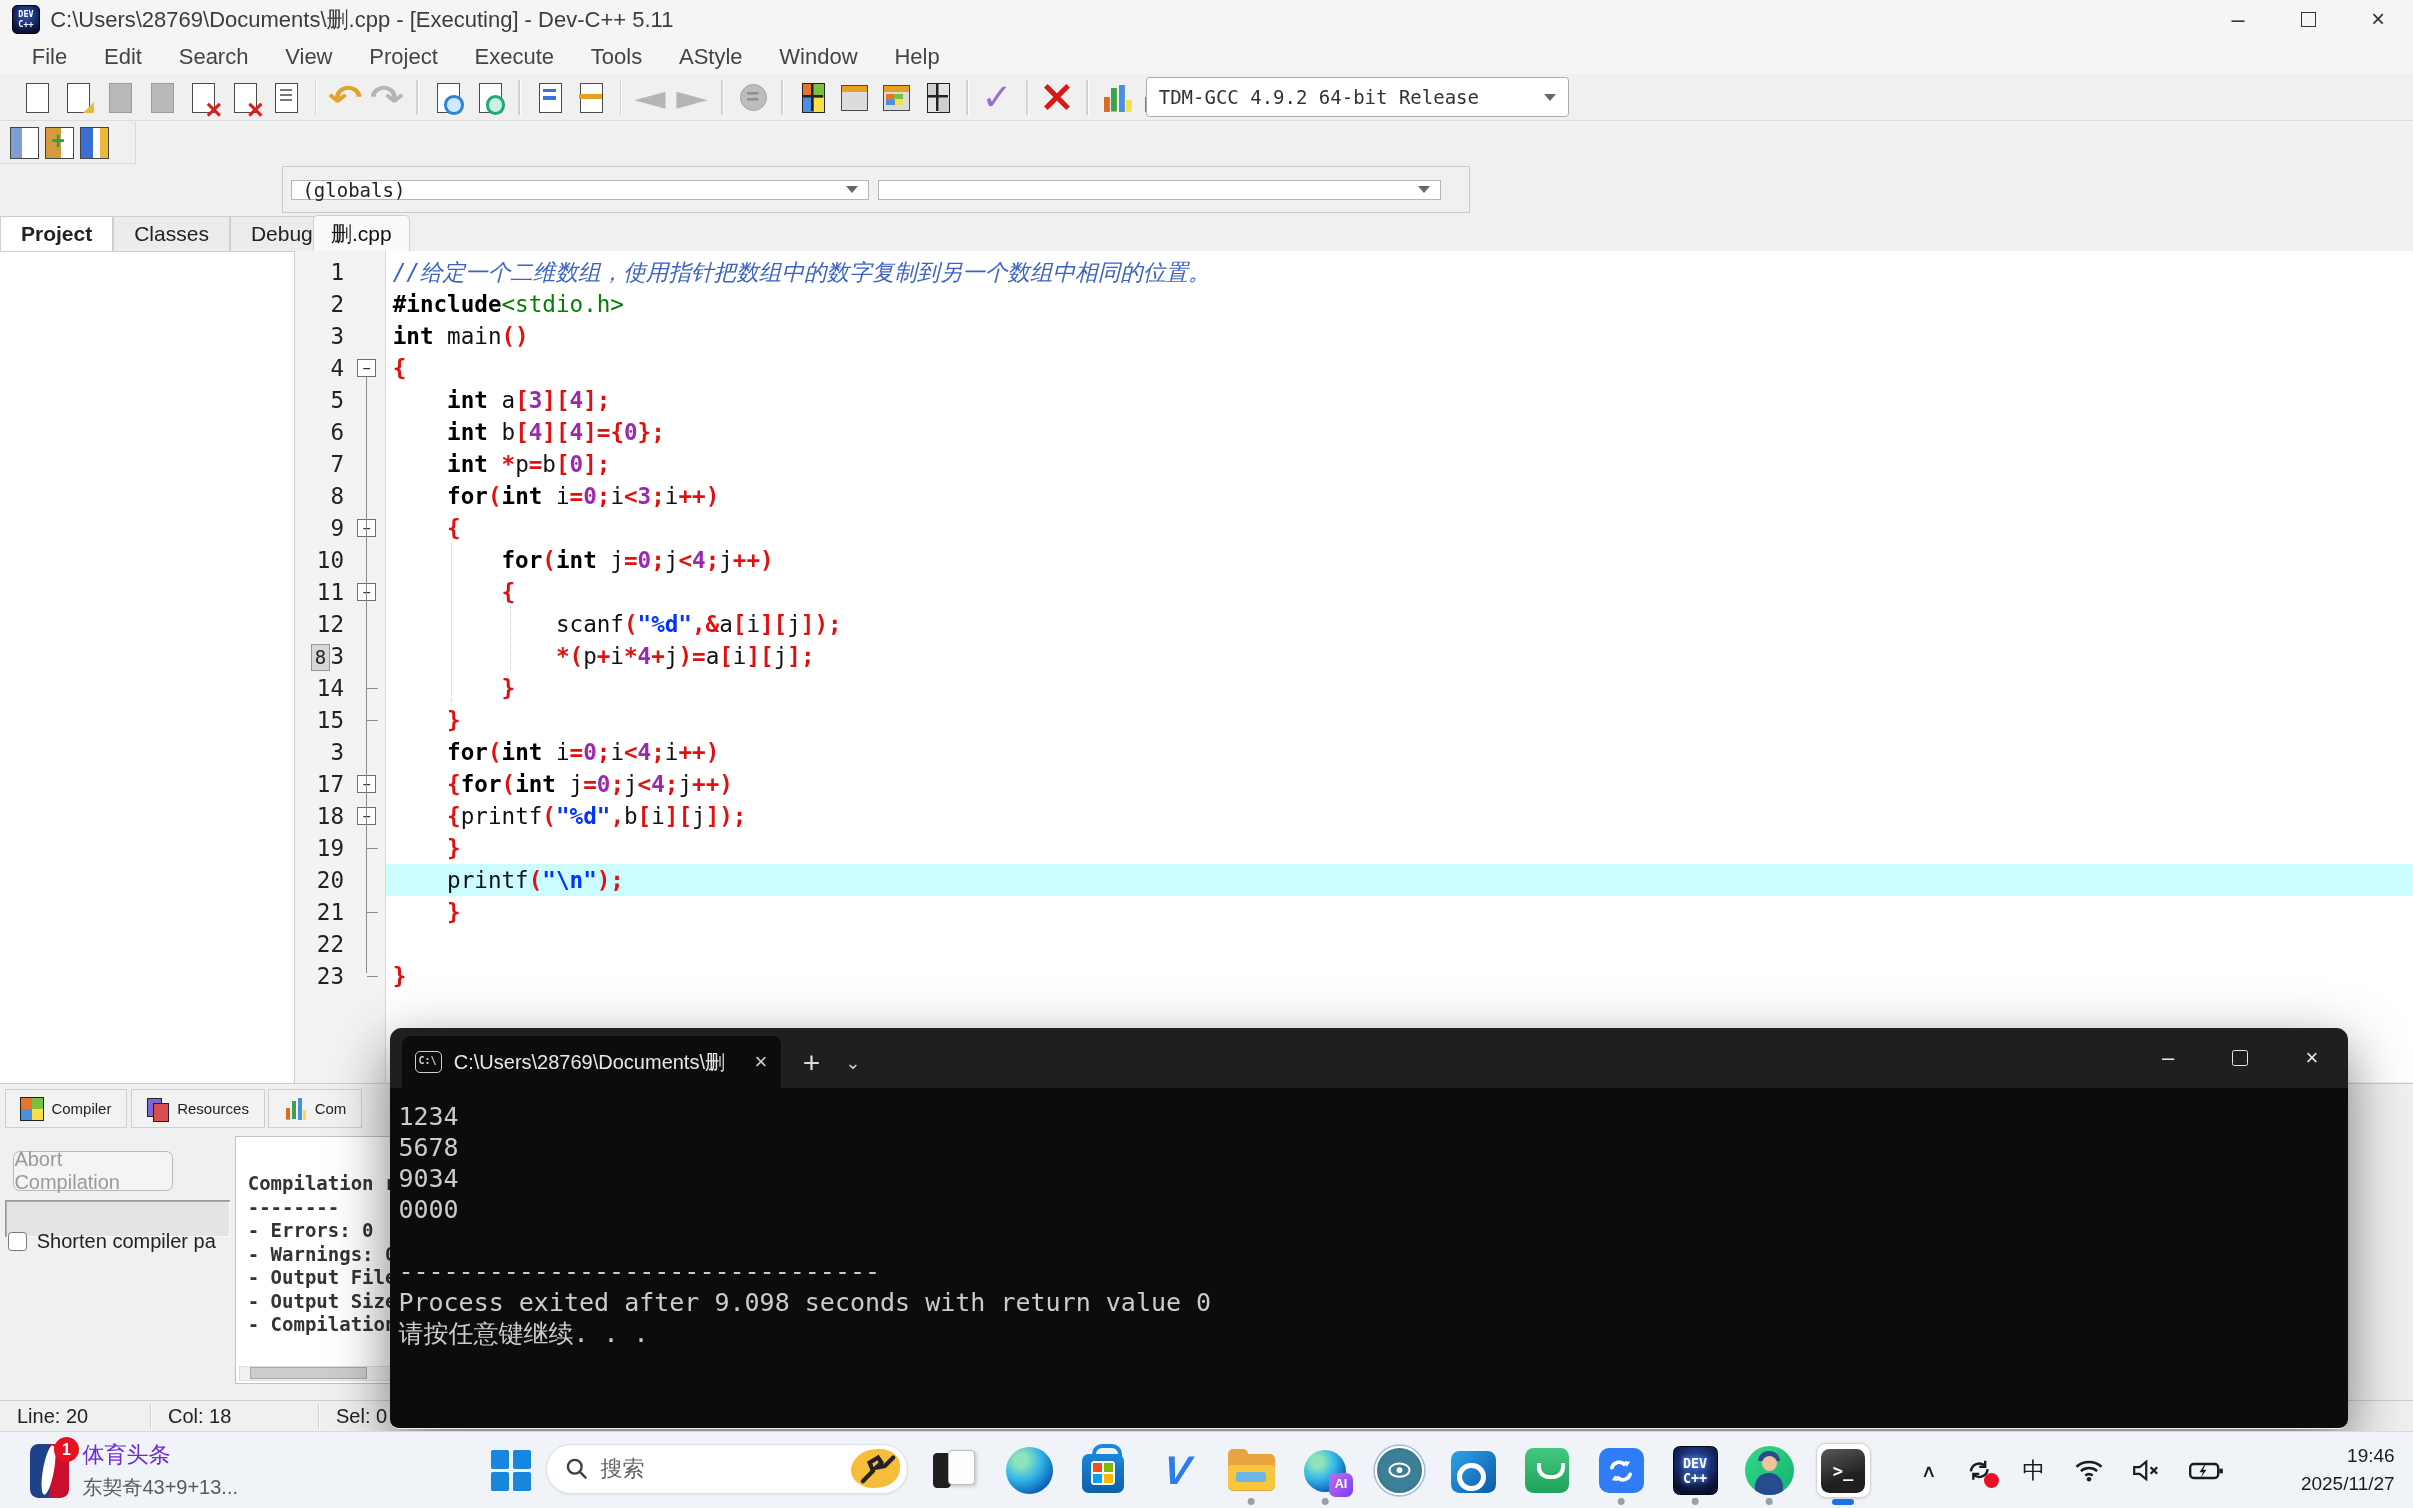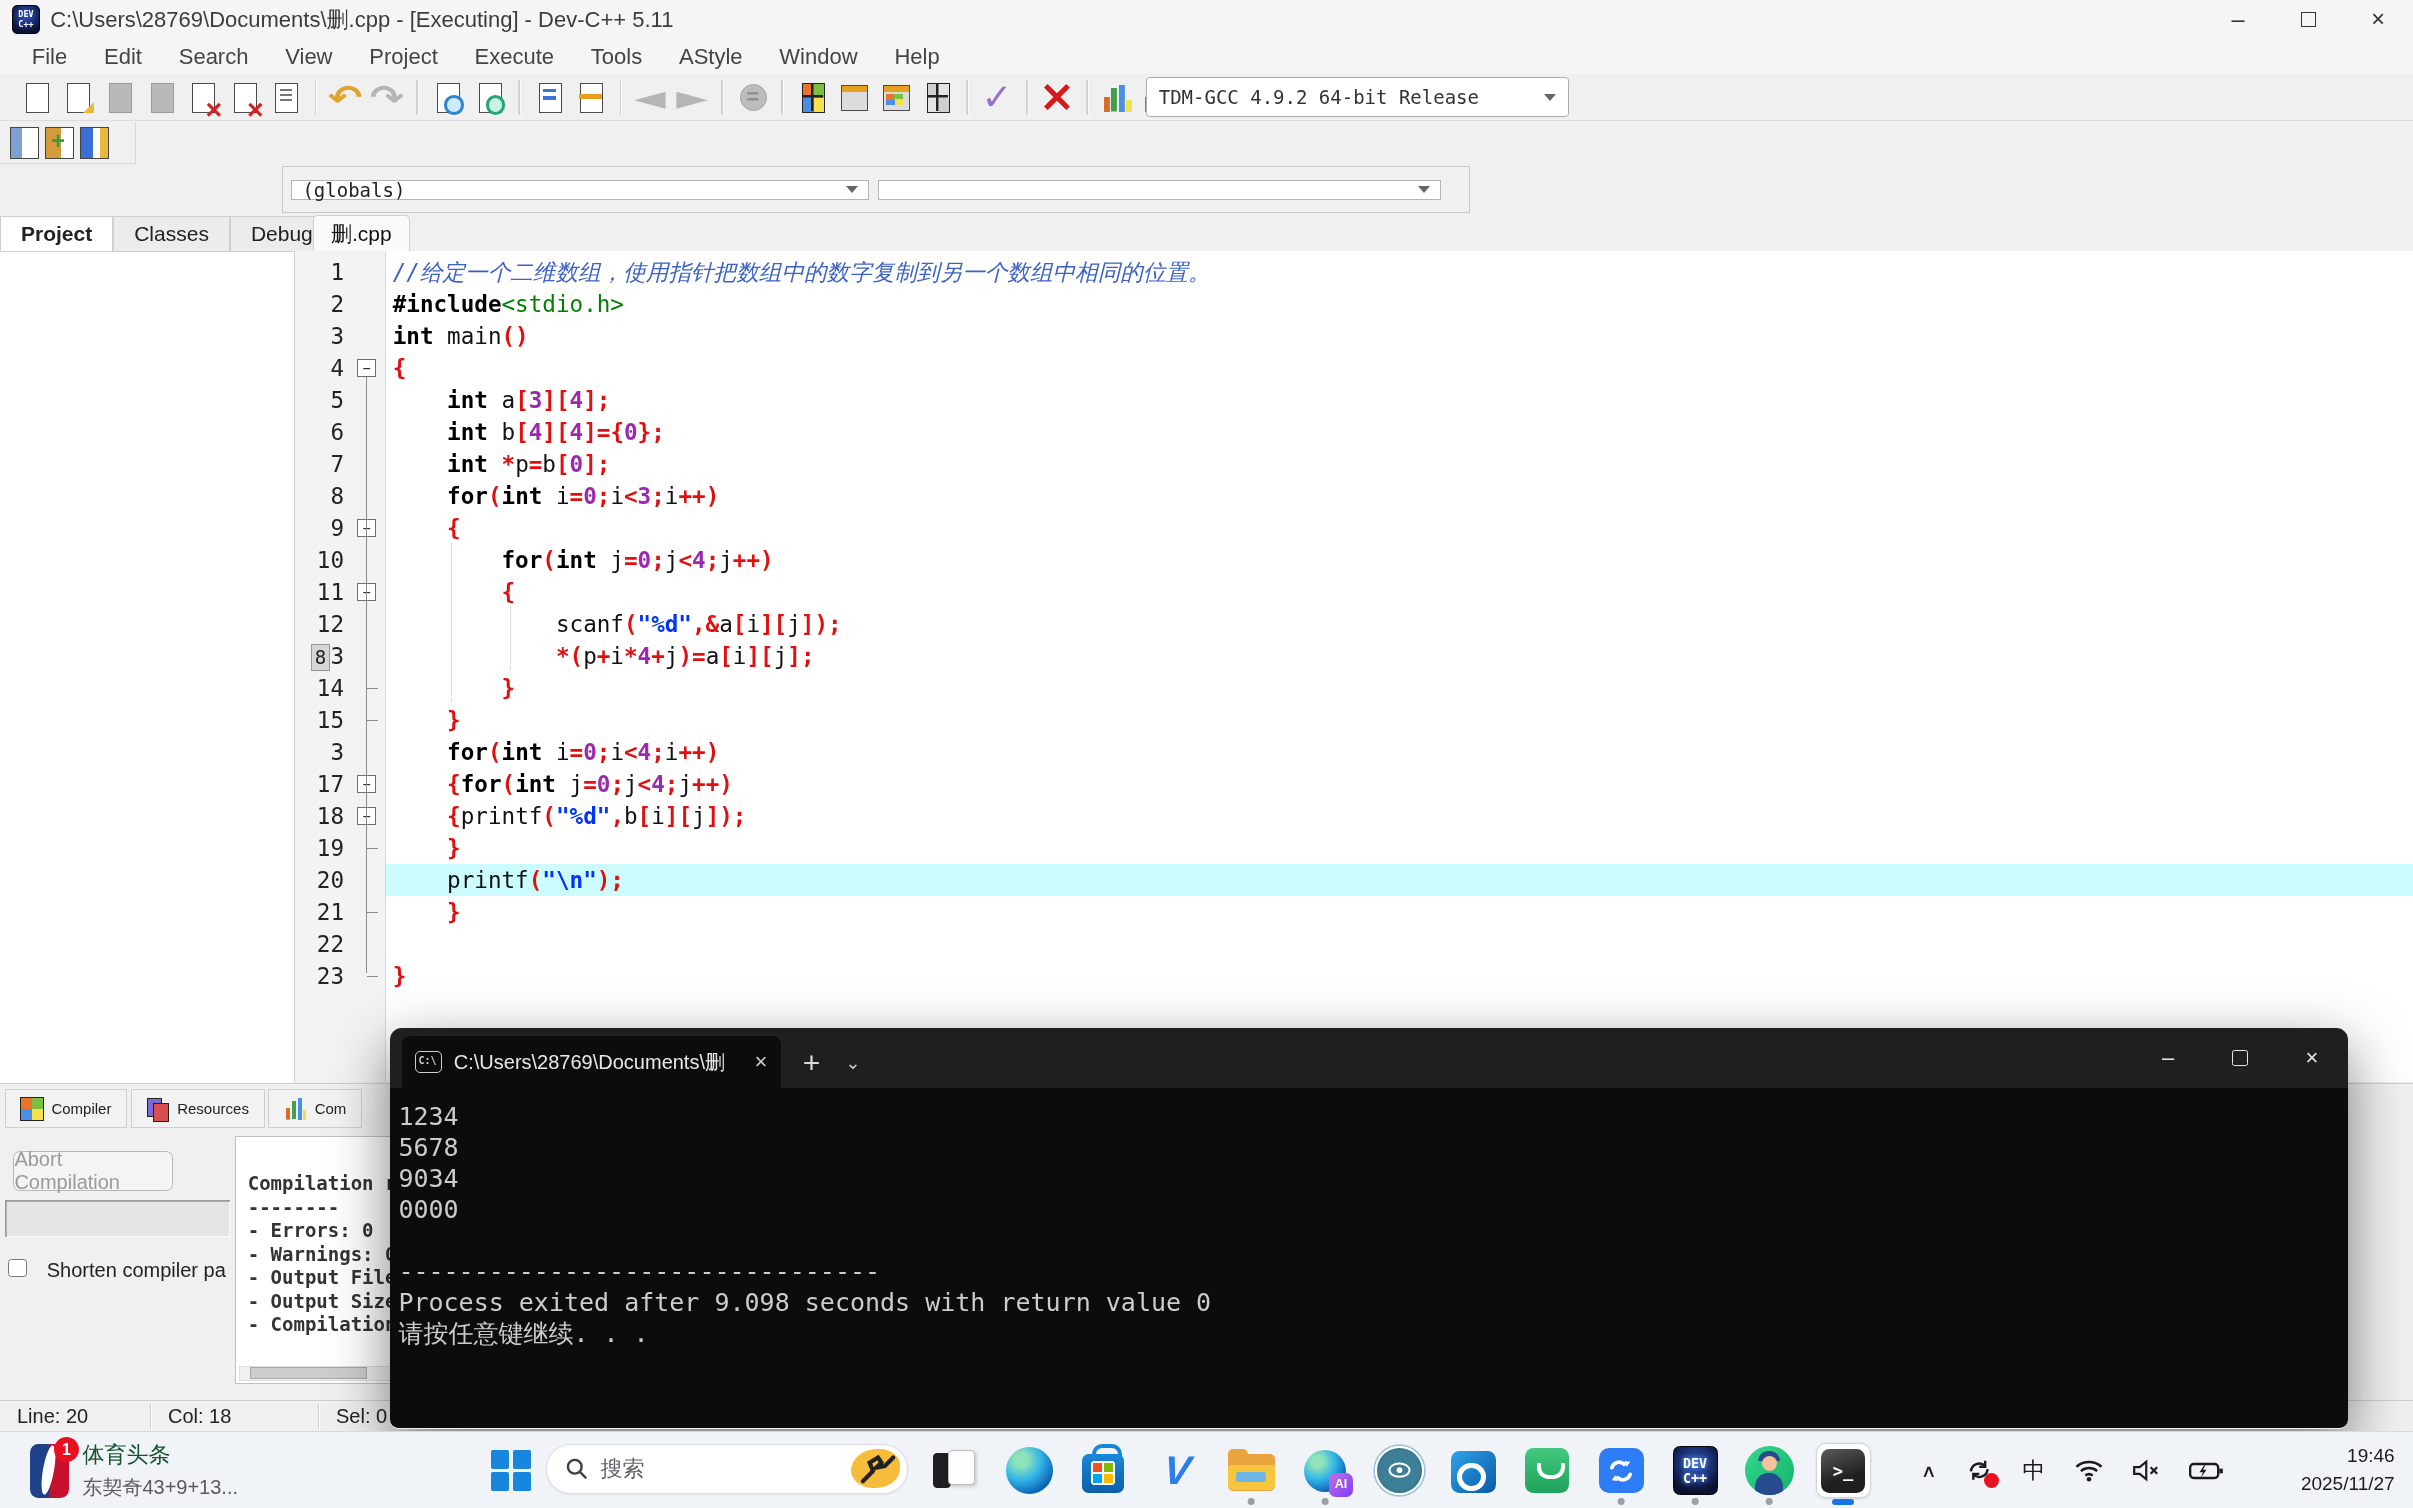--- a/index.html
+++ b/index.html
@@ -101,21 +101,21 @@
 .bi-resources{position:relative}
 .bi-resources::before{content:"";position:absolute;left:0;top:0;width:13.4px;height:17px;background:#7b68d9;border:1.7px solid #222}
 .bi-resources::after{content:"";position:absolute;left:6.7px;top:5px;width:13.4px;height:17px;background:#d94f4f;border:1.7px solid #222}
 .bi-log{background:
  linear-gradient(#d96d28,#d96d28) 1.7px 100%/4.2px 11.7px no-repeat,
  linear-gradient(#3fa14d,#3fa14d) 7.5px 100%/4.2px 18.4px no-repeat,
  linear-gradient(#4a90e2,#4a90e2) 13.4px 100%/4.2px 22px no-repeat,
  linear-gradient(#f3df4e,#f3df4e) 19px 100%/4.2px 10px no-repeat}
 .abortbtn{position:absolute;left:13.4px;top:67px;width:160px;height:40px;background:#f4f4f4;border:0.8px solid #b8b8b8;border-radius:6.7px;font-size:20px;color:#9a9a9a;display:flex;align-items:center;justify-content:center}
 .progressbox{position:absolute;left:5px;top:116px;width:225px;height:37px;background:#e4e4e4;box-shadow:inset 1.7px 1.7px 0 #9a9a9a,inset -0.8px -0.8px 0 #fff}
-.chkrow{position:absolute;left:8.4px;top:175px;display:flex;align-items:flex-start;gap:20px}
+.chkrow{position:absolute;left:8.4px;top:146px;display:flex;align-items:center;gap:10px}
 .chkbox{width:18.4px;height:18.4px;background:#fff;border:1.7px solid #777;border-radius:3.4px}
 .chklabel{font-size:20px;color:#222;white-space:nowrap}
 .logarea{position:absolute;left:235px;top:52px;width:474px;height:248px;background:#fff;border:0.8px solid #c0c0c0;overflow:hidden}
 .loglines{position:absolute;left:11.7px;top:35px;font:bold 19px/23.5px "DejaVu Sans Mono",monospace;color:#333;white-space:pre}
 .hscroll{position:absolute;left:2.5px;right:2.5px;bottom:2.5px;height:15px;background:#f0f0f0;border:0.8px solid #dedede}
 .hthumb{position:absolute;left:10px;top:0.8px;width:117px;height:11.7px;background:#cdcdcd;border:0.8px solid #a8a8a8}
 
 .statusbar{position:absolute;left:0;top:1400px;width:2413px;height:31px;background:#f0f0f0;border-top:0.8px solid #cfcfcf;display:flex;align-items:center}
 .stseg{font-size:20px;color:#222;padding:0 17px;height:25px;line-height:25px;border-right:0.8px solid #cfcfcf;box-shadow:0.8px 0 0 #fff}
 .stseg:nth-child(1){width:151px}.stseg:nth-child(2){width:168px}.stseg:nth-child(3){width:151px}
@@ -133,21 +133,21 @@
 .cbtn{width:72px;height:60px;display:flex;align-items:center;justify-content:center;color:#e8e8e8;font-size:22px}
 .cbtn .boxglyph{width:16px;height:16px;border:1.7px solid #e8e8e8;border-radius:2.5px}
 .cbody{position:absolute;left:0;top:60px;width:100%;height:340px;background:#0c0c0c;border-radius:0 0 8.4px 8.4px;padding:13.4px 0 0 8.4px;overflow:hidden}
 .tline{font:25px/31px "DejaVu Sans Mono",monospace;color:#cccccc;white-space:pre;min-height:31px}
 
 .taskbar{position:absolute;left:0;top:1431px;width:2413px;height:77px;background:#f0f3f7;border-top:0.8px solid #d9d9d9;z-index:10}
 .news{position:absolute;left:30px;top:8.4px;display:flex;gap:13.4px;align-items:center}
 .nbaico{position:relative;width:39px;height:54px;border-radius:8.4px;overflow:visible;background:linear-gradient(90deg,#1d428a 0 46%,#c8102e 54% 100%);flex:none}
 .nbaico::before{content:"";position:absolute;left:13.4px;top:1.7px;width:11px;height:50px;background:#fff;border-radius:50%;transform:rotate(10deg)}
 .badge{position:absolute;top:-6.7px;right:-10px;width:25px;height:25px;background:#e81123;border-radius:50%;color:#fff;font:bold 16px/25px "Liberation Sans",sans-serif;text-align:center}
-.newstext .t1{font-size:22px;color:#14532d}
+.newstext .t1{font-size:22px;color:#6d28d9}
 .newstext .t2{font-size:20px;color:#5a5a5a;margin-top:3.4px}
 .startbtn{position:absolute;left:491px;top:18.4px;width:40px;height:40px;display:grid;grid-template-columns:18.4px 18.4px;grid-template-rows:18.4px 18.4px;gap:3.4px}
 .startbtn span{background:#1886dc;border-radius:1.7px}
 .searchpill{position:absolute;left:546px;top:11.7px;width:362px;height:50px;background:#fff;border:0.8px solid #dcdee3;border-radius:25px;display:flex;align-items:center;padding:0 6.7px 0 18.4px;box-shadow:0 0.8px 2.5px rgba(0,0,0,.08)}
 .searchtext{font-size:22px;color:#5f6368;margin-left:11.7px}
 .kungfu{margin-left:auto;width:49px;height:39px;background:#f6bd3a;border-radius:60% 45% 55% 50%;position:relative;overflow:hidden}
 .tb-icons{position:absolute;left:918px;top:0;height:77px;display:flex;align-items:center}
 .tbslot{width:74px;height:77px;display:flex;align-items:center;justify-content:center;position:relative}
 .rundot{position:absolute;bottom:4.2px;left:50%;transform:translateX(-50%);width:6.7px;height:6.7px;border-radius:3.4px;background:#9aa0a6}
 .runpill{position:absolute;bottom:4.2px;left:50%;transform:translateX(-50%);width:22px;height:5.9px;border-radius:3.4px;background:#1a73e8}

